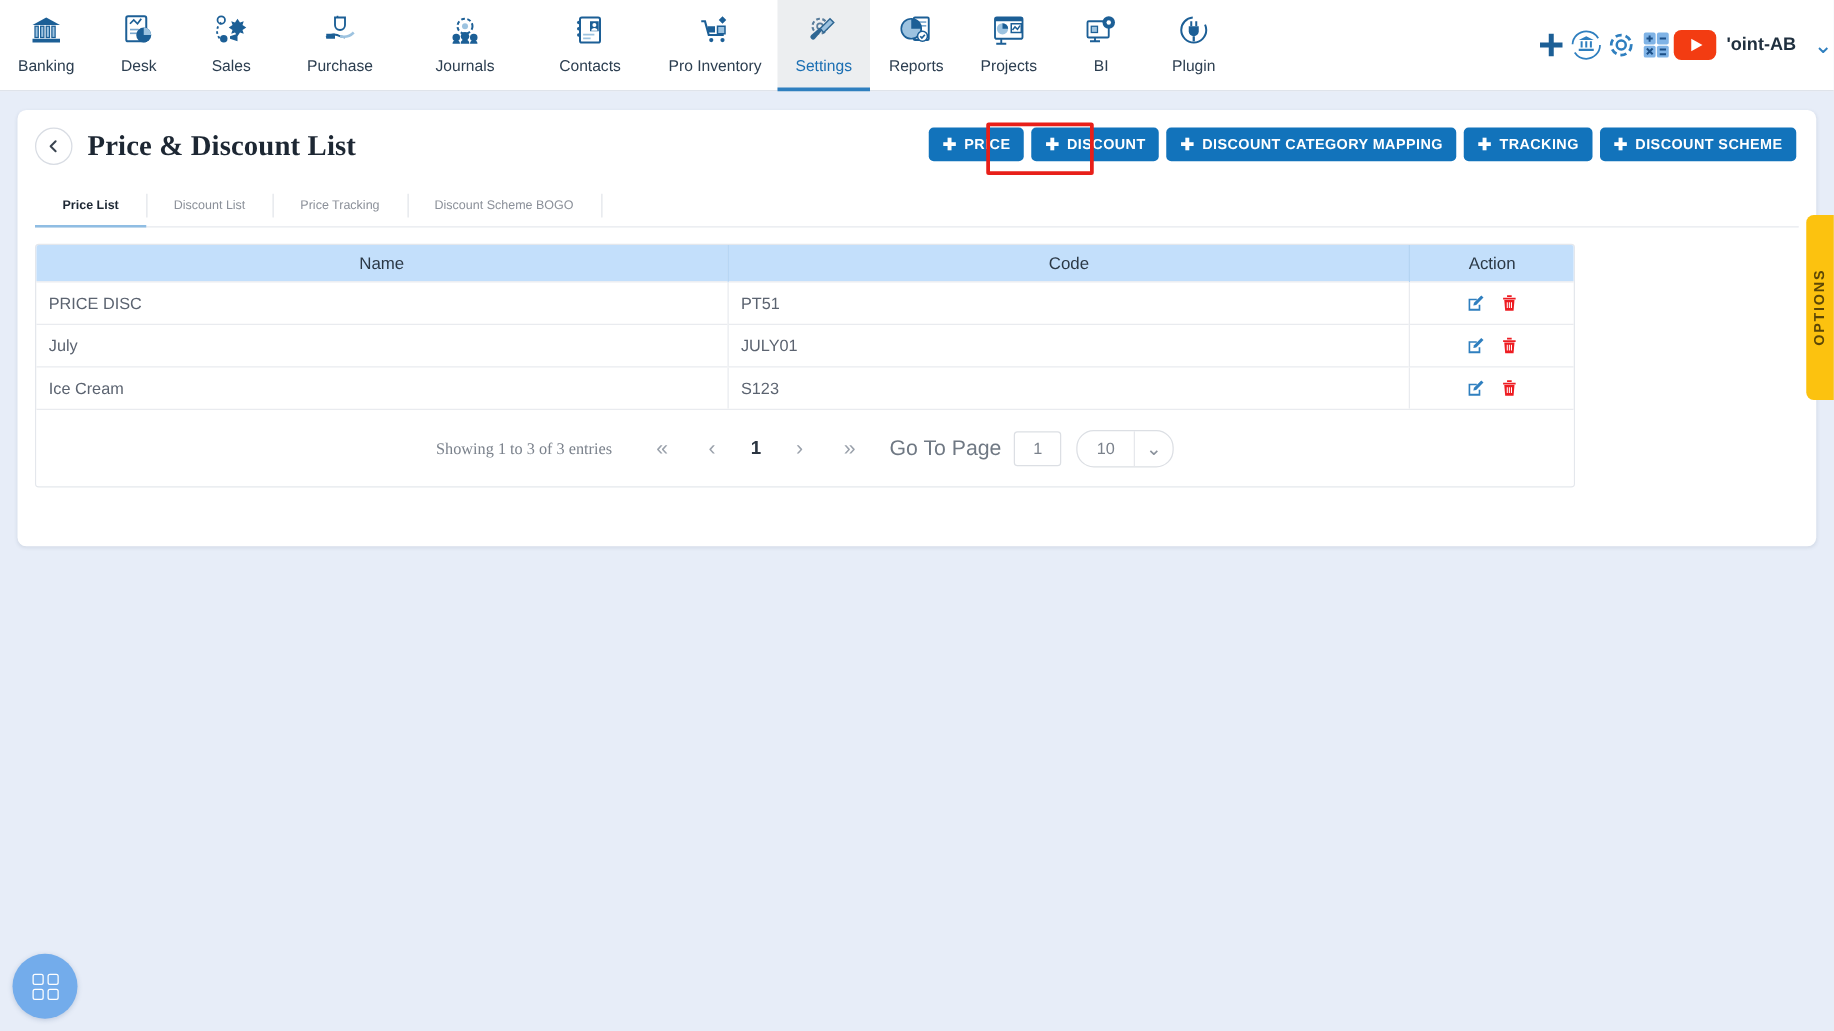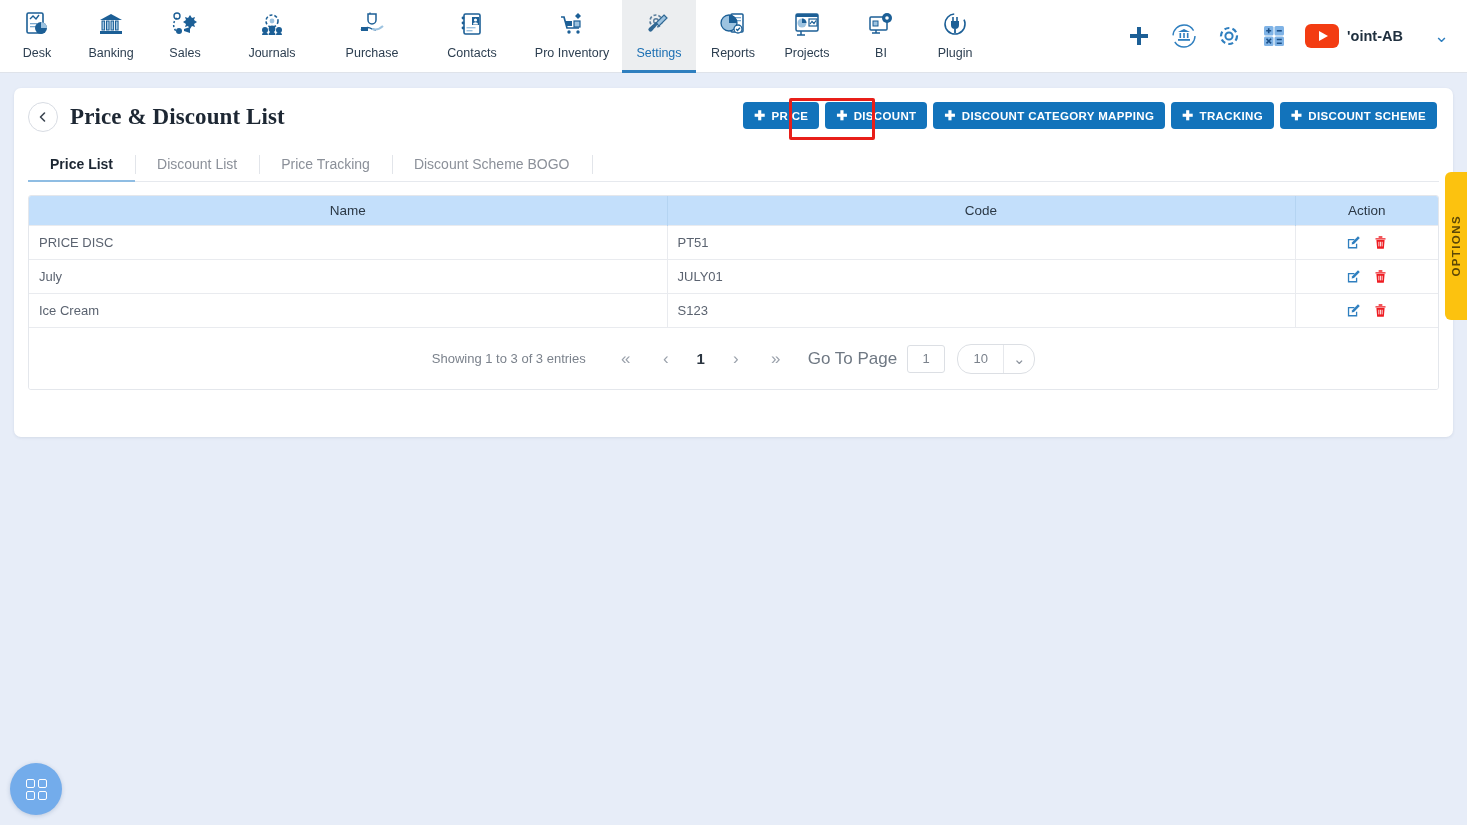--- a/index.html
+++ b/index.html
@@ -34,21 +34,21 @@
   }
   .nav-item.active { background: #eceef0; }
   .nav-item.active .lbl { color: #1b6fb3; }
   .nav-item.active::after {
     content: ""; position: absolute; left: 0; right: 0; bottom: 0;
     height: 3px; background: #2f7fbf;
   }
 
   .nav-right {
     margin-left: auto; display: flex; align-items: center;
-    gap: 17px; padding-right: 18px; padding-left: 10px;
+    gap: 0; padding-right: 1px; padding-left: 10px;
   }
   .nav-right .ricon { display: flex; align-items: center; justify-content: center; cursor: pointer; }
   .yt-wrap { display: flex; align-items: center; gap: 8px; cursor: pointer; }
   .yt-badge {
     width: 34px; height: 24px; background: #f33c12;
     border-radius: 6px; display: flex; align-items: center; justify-content: center;
   }
   .yt-badge .tri {
     width: 0; height: 0;
     border-left: 9px solid #fff;
@@ -111,39 +111,39 @@
 
   
   #tabs {
     position: absolute; left: 14px; top: 59px;
     width: 1411px; height: 35px;
     border-bottom: 1px solid #e6e9ee;
     display: flex; align-items: stretch;
   }
   .tab {
     display: flex; align-items: center;
-    padding: 0 22px; font-size: 14px; color: #8b9099;
+    padding: 0 22px; font-size: 10px; color: #8b9099;
     position: relative; cursor: pointer; white-space: nowrap;
   }
   .tab + .tab::before,
   .tab-end::before {
     content: ""; position: absolute; left: 0; top: 8px;
     width: 1px; height: 19px; background: #e2e5ea;
   }
   .tab-end { position: relative; width: 1px; }
   .tab.active { color: #1d2733; font-weight: bold; }
   .tab.active::after {
     content: ""; position: absolute; left: 0; right: 0; bottom: -1px;
     height: 2.5px; background: #8fbde3;
   }
 
   
   #table-wrap {
     position: absolute; left: 14px; top: 107px;
-    width: 1411px;
+    width: 1232px;
     border: 1px solid #e4e7ec;
     border-radius: 3px;
     overflow: hidden;
   }
   table { width: 100%; border-collapse: collapse; }
   thead th {
     background: #c3dffb; color: #2b3845;
     font-size: 13.5px; font-weight: normal;
     height: 29px; text-align: center;
     border-right: 1px solid #b4d4f2;
@@ -162,21 +162,21 @@
   .row-actions { display: flex; align-items: center; justify-content: center; gap: 13px; }
   .row-actions span { cursor: pointer; display: inline-flex; }
 
   
   #pagination {
     display: flex; align-items: center; justify-content: center;
     gap: 0; height: 62px;
     border-top: 1px solid #e9ebef;
     background: #fff;
   }
-  #showing-entries { font-size: 13px; color: #7b828c; margin-right: 20px; }
+  #showing-entries { font-size: 13px; color: #7b828c; margin-right: 20px; font-family: Liberation Serif, serif; }
   .pg-btn {
     width: 40px; height: 30px; display: flex;
     align-items: center; justify-content: center;
     color: #9aa1ab; font-size: 17px; cursor: pointer;
     user-select: none;
   }
   .pg-num {
     width: 30px; text-align: center; font-size: 15px;
     font-weight: bold; color: #2b3541; cursor: pointer;
   }
@@ -230,83 +230,83 @@
 </style>
 </head>
 <body>
 
 <div id="topnav">
   <div class="nav-items">
 
     <div class="nav-item">
       <span class="ico">
         <svg width="30" height="30" viewBox="0 0 30 30">
+            <path d="M15 4l11 6H4z" fill="#1c5f96"></path>
+            <rect x="6" y="11" width="2.6" height="9" fill="#9dc3e0" stroke="#1c5f96" stroke-width="1"></rect>
+            <rect x="10.5" y="11" width="2.6" height="9" fill="#9dc3e0" stroke="#1c5f96" stroke-width="1"></rect>
+            <rect x="15" y="11" width="2.6" height="9" fill="#9dc3e0" stroke="#1c5f96" stroke-width="1"></rect>
+            <rect x="19.5" y="11" width="2.6" height="9" fill="#9dc3e0" stroke="#1c5f96" stroke-width="1"></rect>
+            <rect x="4" y="21" width="22" height="3" fill="#1c5f96"></rect>
+          </svg>
+      </span>
+      <span class="lbl">Banking</span>
+    </div>
+
+    <div class="nav-item">
+      <span class="ico">
+        <svg width="30" height="30" viewBox="0 0 30 30">
             <rect x="5" y="3" width="16" height="20" rx="1.5" fill="#fff" stroke="#1c5f96" stroke-width="1.6"></rect>
             <path d="M8 9l3-3 3 3 3-4" stroke="#1c5f96" stroke-width="1.4" fill="none"></path>
             <rect x="8" y="13" width="7" height="1.3" fill="#7aa8cf"></rect>
             <rect x="8" y="16" width="7" height="1.3" fill="#7aa8cf"></rect>
             <circle cx="19" cy="18" r="6" fill="#1c5f96"></circle>
             <path d="M19 12a6 6 0 016 6h-6z" fill="#9dc3e0"></path>
           </svg>
       </span>
       <span class="lbl">Desk</span>
     </div>
 
     <div class="nav-item">
       <span class="ico">
         <svg width="30" height="30" viewBox="0 0 30 30">
-            <path d="M15 4l11 6H4z" fill="#1c5f96"></path>
-            <rect x="6" y="11" width="2.6" height="9" fill="#9dc3e0" stroke="#1c5f96" stroke-width="1"></rect>
-            <rect x="10.5" y="11" width="2.6" height="9" fill="#9dc3e0" stroke="#1c5f96" stroke-width="1"></rect>
-            <rect x="15" y="11" width="2.6" height="9" fill="#9dc3e0" stroke="#1c5f96" stroke-width="1"></rect>
-            <rect x="19.5" y="11" width="2.6" height="9" fill="#9dc3e0" stroke="#1c5f96" stroke-width="1"></rect>
-            <rect x="4" y="21" width="22" height="3" fill="#1c5f96"></rect>
-          </svg>
-      </span>
-      <span class="lbl">Banking</span>
-    </div>
-
-    <div class="nav-item">
-      <span class="ico">
-        <svg width="30" height="30" viewBox="0 0 30 30">
             <path d="M7 8a9 9 0 000 14" stroke="#1c5f96" stroke-width="1.5" fill="none" stroke-dasharray="2 2"></path>
             <circle cx="7" cy="6" r="3" fill="none" stroke="#1c5f96" stroke-width="1.4"></circle>
             <path d="M20 5l2 3 3-1-1 3 3 2-3 2 1 3-3-1-2 3-2-3-3 1 1-3-3-2 3-2-1-3 3 1z" fill="#1c5f96"></path>
             <circle cx="9" cy="21" r="3" fill="#1c5f96"></circle>
             <path d="M14 19l6-2v6l-6-2z" fill="#1c5f96"></path>
           </svg>
       </span>
       <span class="lbl">Sales</span>
+    </div>
+
+    <div class="nav-item wide">
+      <span class="ico">
+        <svg width="30" height="30" viewBox="0 0 30 30">
+            <path d="M11 4h8v6a4 4 0 01-8 0z" fill="#fff" stroke="#1c5f96" stroke-width="1.5"></path>
+            <path d="M13 4V2.5" stroke="#1c5f96" stroke-width="1.3"></path>
+            <path d="M4 20c3-3 8-3 11-1l4 1" stroke="#1c5f96" stroke-width="1.5" fill="none"></path>
+            <path d="M4 17h7v4H4z" fill="#1c5f96"></path>
+            <path d="M15 19c4 1 8 0 11-3" stroke="#9dc3e0" stroke-width="2" fill="none"></path>
+          </svg>
+      </span>
+      <span class="lbl">Purchase</span>
     </div>
 
     <div class="nav-item wide">
       <span class="ico">
         <svg width="30" height="30" viewBox="0 0 30 30">
             <circle cx="15" cy="11" r="6" fill="none" stroke="#1c5f96" stroke-width="1.6" stroke-dasharray="3 2"></circle>
             <circle cx="15" cy="11" r="2.4" fill="#9dc3e0"></circle>
             <circle cx="8" cy="20" r="3" fill="#1c5f96"></circle>
             <circle cx="15" cy="19" r="3.4" fill="#1c5f96"></circle>
             <circle cx="22" cy="20" r="3" fill="#1c5f96"></circle>
             <path d="M5 25c0-2 1.5-3 3-3s3 1 3 3M11.5 25c0-2.4 1.6-3.6 3.5-3.6s3.5 1.2 3.5 3.6M19 25c0-2 1.5-3 3-3s3 1 3 3" fill="#1c5f96"></path>
           </svg>
       </span>
       <span class="lbl">Journals</span>
-    </div>
-
-    <div class="nav-item wide">
-      <span class="ico">
-        <svg width="30" height="30" viewBox="0 0 30 30">
-            <path d="M11 4h8v6a4 4 0 01-8 0z" fill="#fff" stroke="#1c5f96" stroke-width="1.5"></path>
-            <path d="M13 4V2.5" stroke="#1c5f96" stroke-width="1.3"></path>
-            <path d="M4 20c3-3 8-3 11-1l4 1" stroke="#1c5f96" stroke-width="1.5" fill="none"></path>
-            <path d="M4 17h7v4H4z" fill="#1c5f96"></path>
-            <path d="M15 19c4 1 8 0 11-3" stroke="#9dc3e0" stroke-width="2" fill="none"></path>
-          </svg>
-      </span>
-      <span class="lbl">Purchase</span>
     </div>
 
     <div class="nav-item wide">
       <span class="ico">
         <svg width="30" height="30" viewBox="0 0 30 30">
             <rect x="7" y="4" width="16" height="20" rx="1.5" fill="#fff" stroke="#1c5f96" stroke-width="1.6"></rect>
             <circle cx="6" cy="8" r="1.4" fill="#1c5f96"></circle>
             <circle cx="6" cy="13" r="1.4" fill="#1c5f96"></circle>
             <circle cx="6" cy="18" r="1.4" fill="#1c5f96"></circle>
             <rect x="15" y="7" width="7" height="8" fill="#1c5f96"></rect>

